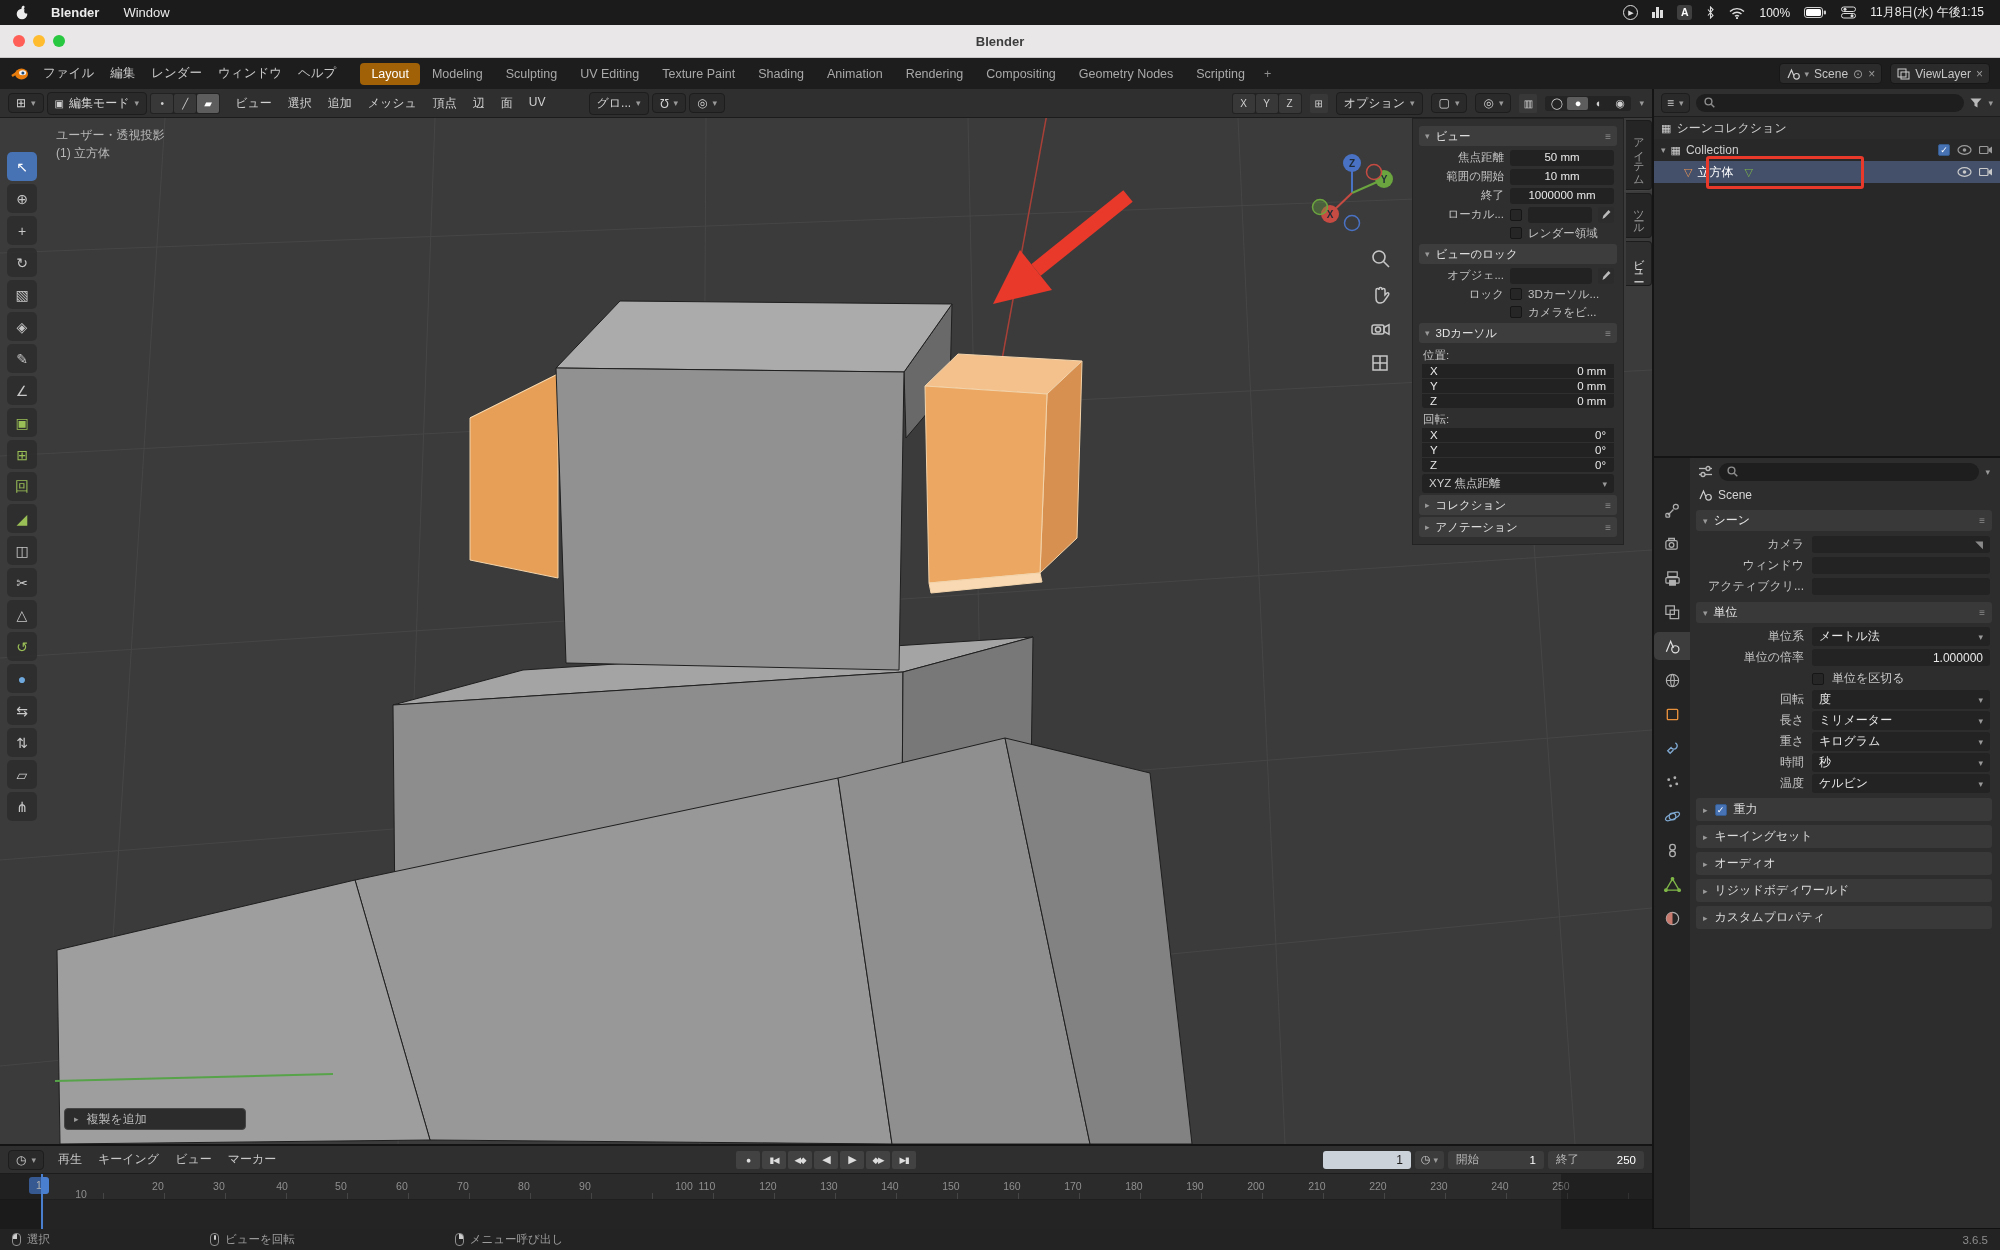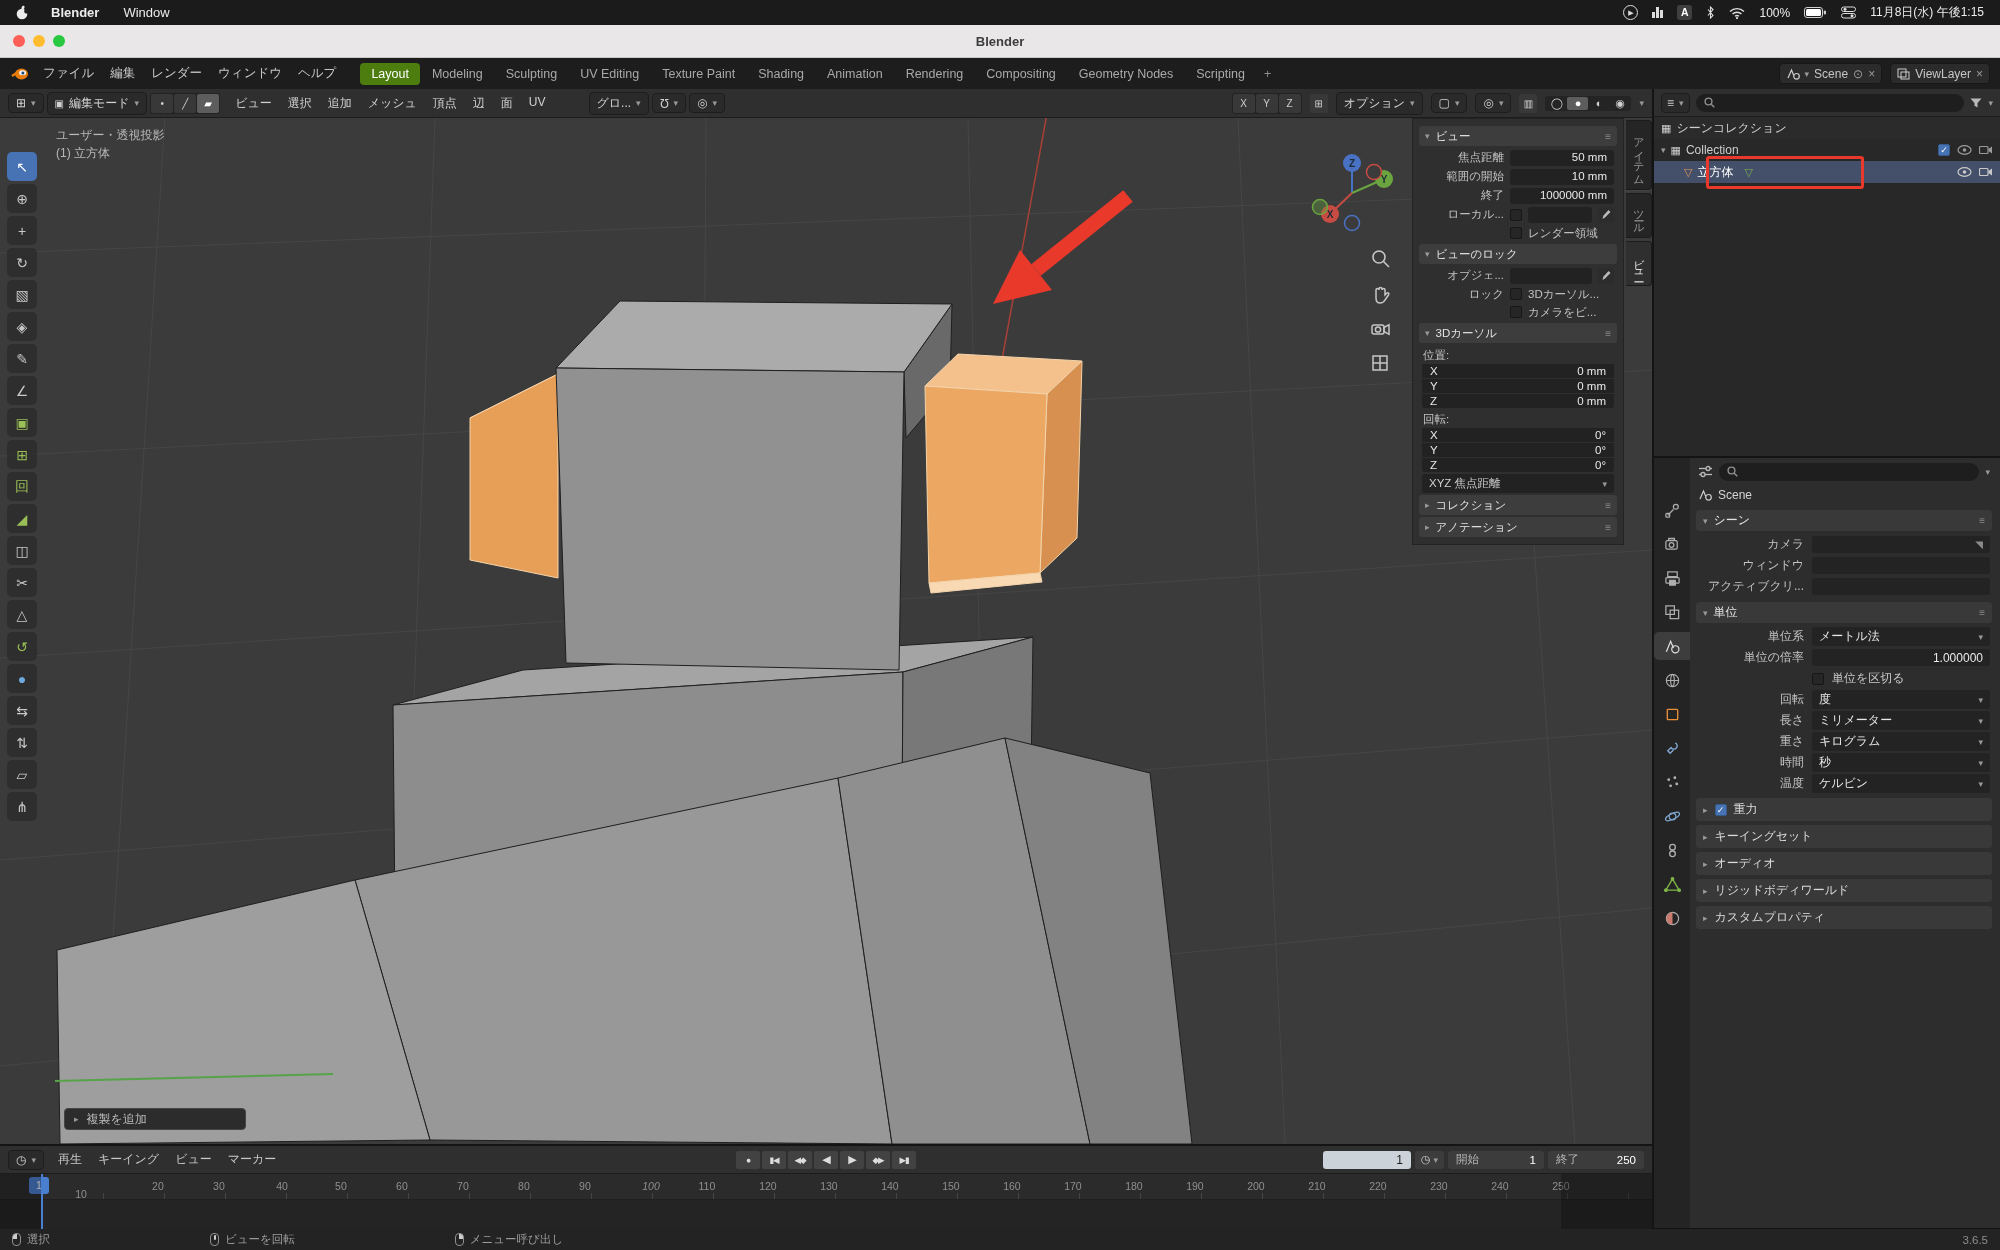--- a/index.html
+++ b/index.html
@@ -24,21 +24,21 @@
   .lights{position:absolute;left:13px;top:0;bottom:0;display:flex;align-items:center;gap:8px}
   .light{width:12px;height:12px;border-radius:50%}
   .light.r{background:#ff5f57}.light.y{background:#febc2e}.light.g{background:#28c840}
 
   
   .topbar{height:31px;background:#1d1d1d;display:flex;align-items:center;padding:0 10px;font-size:12.5px;color:#c7c7c7}
   .tb-menu{padding:3px 8px;border-radius:3px}
   #topbar-menus{display:flex}
   .ws-tabs{display:flex;margin-left:16px;gap:1px}
   .ws-tab{padding:4px 11px;border-radius:4px;color:#a9a9a9;font-size:12.5px}
-  .ws-tab.active{background:#4d7c0f;color:#fff}
+  .ws-tab.active{background:#a16207;color:#fff}
   .ws-tab.add{color:#8d8d8d;padding:4px 7px}
   .tb-right{margin-left:auto;display:flex;gap:8px;align-items:center}
   .selector{display:flex;align-items:center;gap:5px;background:#2b2b2b;border:1px solid #171717;border-radius:4px;padding:1px 6px;height:21px;font-size:12px}
   .selector .x{color:#9a9a9a;font-size:12px}
   .chev{color:#9a9a9a;font-size:9px}
 
   
   .main{display:flex;height:1139px}
   .left-stack{width:1652px;display:flex;flex-direction:column}
   .right-col{width:348px;border-left:2px solid #141414;display:flex;flex-direction:column;background:#282828}
@@ -71,21 +71,21 @@
   .navbtn{width:24px;height:24px;display:flex;align-items:center;justify-content:center}
   .op-box{position:absolute;left:64px;bottom:14px;width:182px;height:22px;background:#1b1b1bdd;border:1px solid #454545;border-radius:4px;display:flex;align-items:center;gap:8px;padding:0 9px;font-size:12px;color:#bdbdbd}
 
   
   .npanel{position:absolute;top:0;right:28px;width:212px;background:#2fa;background:rgba(47,47,47,.96);border:1px solid #232323;padding:5px 6px;font-size:11.5px;color:#cfcfcf}
   .np-head{height:20px;display:flex;align-items:center;gap:6px;background:#3d3d3d;border-radius:3px;padding:0 6px;margin:2px 0}
   .np-title{flex:1;color:#e3e3e3}
   .dots{color:#8a8a8a;font-size:10px}
   .np-row{display:flex;align-items:center;gap:6px;padding:1.5px 3px}
   .np-label{flex:0 0 82px;text-align:right;color:#c3c3c3;white-space:nowrap;overflow:hidden}
-  .np-field{flex:1;background:#222;border-radius:3px;text-align:right;padding:1px 7px;color:#e9e9e9;min-height:16px}
+  .np-field{flex:1;background:#222;border-radius:3px;text-align:center;padding:1px 7px;color:#e9e9e9;min-height:16px}
   .np-sub{color:#c3c3c3}
   .cb{width:12px;height:12px;background:#262626;border:1px solid #161616;border-radius:2px;flex:0 0 12px;display:flex;align-items:center;justify-content:center;font-size:9px;color:#fff}
   .cb.on{background:#4772b3;border-color:#35movie;border-color:#355a8c}
   .np-grouplabel{padding:3px 4px 1px;color:#c3c3c3}
   .np-xyz{display:flex;justify-content:space-between;background:#222;padding:1px 8px;margin:0 3px 1px;color:#e9e9e9}
   .np-xyz:first-of-type{border-radius:3px 3px 0 0}
   .np-xyz.last{border-radius:0 0 3px 3px}
   .np-dd{display:flex;align-items:center;background:#222;border-radius:3px;margin:2px 3px;padding:2px 7px;gap:6px}
   .np-dd .val{flex:1}
   .dropper{width:16px;height:16px;background:#2c2c2c;border-radius:3px;display:flex;align-items:center;justify-content:center}
@@ -674,21 +674,21 @@
             <span class="playtag">1</span>
           <span class="rnum" style="left: 81px; margin-top: 8px;">10</span>
               <span class="rnum" style="left: 157.9px;">20</span>
               <span class="rnum" style="left: 218.9px;">30</span>
               <span class="rnum" style="left: 282px;">40</span>
               <span class="rnum" style="left: 340.9px;">50</span>
               <span class="rnum" style="left: 401.9px;">60</span>
               <span class="rnum" style="left: 462.9px;">70</span>
               <span class="rnum" style="left: 523.9px;">80</span>
               <span class="rnum" style="left: 584.9px;">90</span>
-              <span class="rnum" style="left: 651px; font-style: italic;">100</span>
+              <span class="rnum" style="left: 684px;">100</span>
               <span class="rnum" style="left: 706.9px;">110</span>
               <span class="rnum" style="left: 767.9px;">120</span>
               <span class="rnum" style="left: 828.9px;">130</span>
               <span class="rnum" style="left: 889.9px;">140</span>
               <span class="rnum" style="left: 950.9px;">150</span>
               <span class="rnum" style="left: 1011.9px;">160</span>
               <span class="rnum" style="left: 1072.9px;">170</span>
               <span class="rnum" style="left: 1133.9px;">180</span>
               <span class="rnum" style="left: 1194.9px;">190</span>
               <span class="rnum" style="left: 1255.9px;">200</span>

